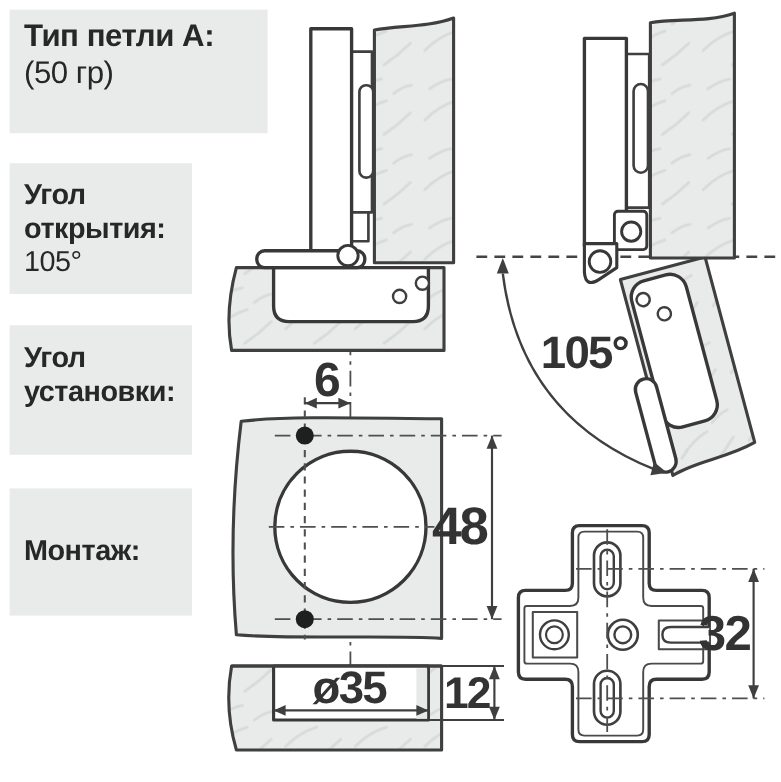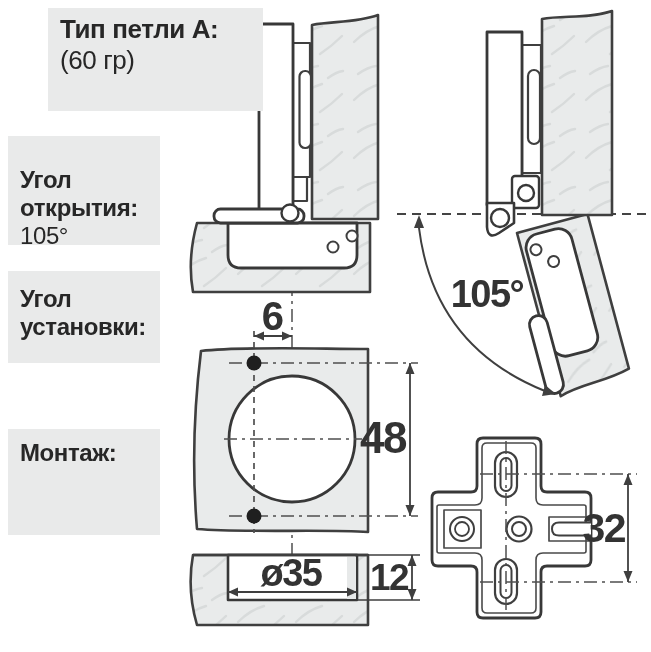--- a/index.html
+++ b/index.html
@@ -3,27 +3,27 @@
 <meta charset="utf-8">
 <style>
   html,body{margin:0;padding:0;background:#fff;}
   #stage{position:relative;width:651px;height:652px;background:#ffffff;overflow:hidden;
          font-family:"Liberation Sans",sans-serif;}
   #drawing{position:absolute;left:0;top:0;}
   .box{position:absolute;background:#e9eaea;color:#272727;box-sizing:border-box;
        letter-spacing:-0.4px;}
   .b-title{font-weight:700;}
   .box1{left:8px;top:8px;width:215px;height:103px;padding:6px 12px;
-        font-size:26px;line-height:31px;margin-left:40px;}
-  .box2{left:8px;top:136px;width:152px;height:109px;padding:30px 12px;
+        font-size:26px;line-height:31px;}
+  .box2{left:8px;top:136px;width:152px;height:109px;padding:13px 12px;
         font-size:24px;line-height:28px;}
-  .box3{left:8px;top:271px;width:152px;height:92px;padding:14px 12px;
+  .box3{left:8px;top:271px;width:152px;height:108px;padding:14px 12px;
         font-size:24px;line-height:28px;}
   .box4{left:8px;top:407px;width:152px;height:106px;padding:10px 12px;
-        font-size:24px;line-height:28px;display:flex;flex-direction:column;justify-content:space-between;margin-top:22px;}
+        font-size:24px;line-height:28px;display:flex;flex-direction:column;justify-content:center;}
   .dim{font-family:"Liberation Sans",sans-serif;font-weight:700;fill:#333333;letter-spacing:-1.5px;}
 </style>
 </head>
 <body>
 
 <div id="stage">
 
   <svg id="drawing" width="651" height="652" viewBox="0 0 651 652">
     <defs>
       <pattern id="grain" width="58" height="58" patternUnits="userSpaceOnUse">
@@ -137,21 +137,21 @@
 
       <path d="M628,474 V582" stroke="#3f3f3f" stroke-width="1.8" fill="none"></path>
       <polygon points="628,474 623.5,485 632.5,485" fill="#3f3f3f"></polygon>
       <polygon points="628,582 623.5,571 632.5,571" fill="#3f3f3f"></polygon>
       <text class="dim" x="625" y="542" font-size="41" text-anchor="end">32</text>
     </g>
   </svg>
 
   <div class="box box1">
     <div class="b-title">Тип петли А:</div>
-    <div>(60 гр)</div>
+    <div>(50 гр)</div>
   </div>
 
   <div class="box box2">
     <div class="b-title">Угол открытия:</div>
     <div>105°</div>
   </div>
 
   <div class="box box3">
     <div class="b-title">Угол установки:</div>
   </div>

